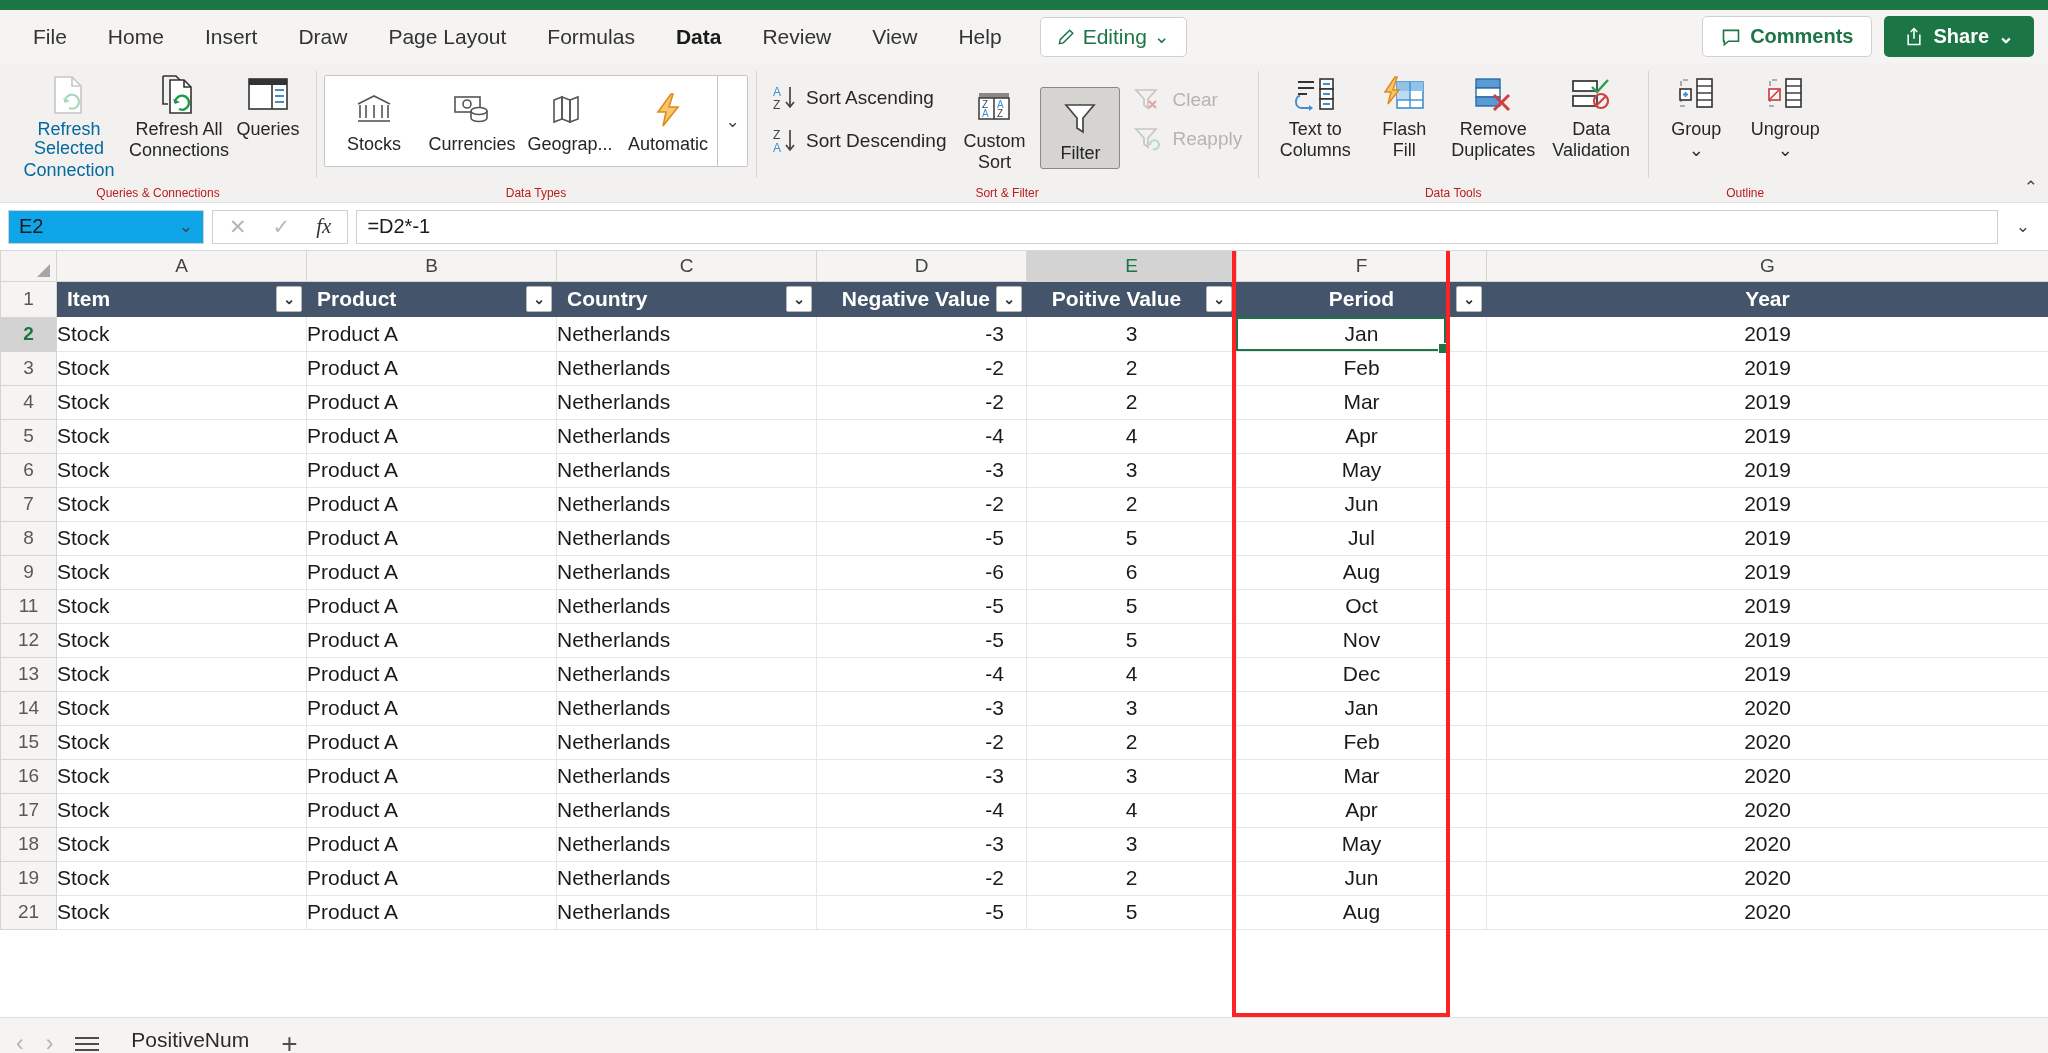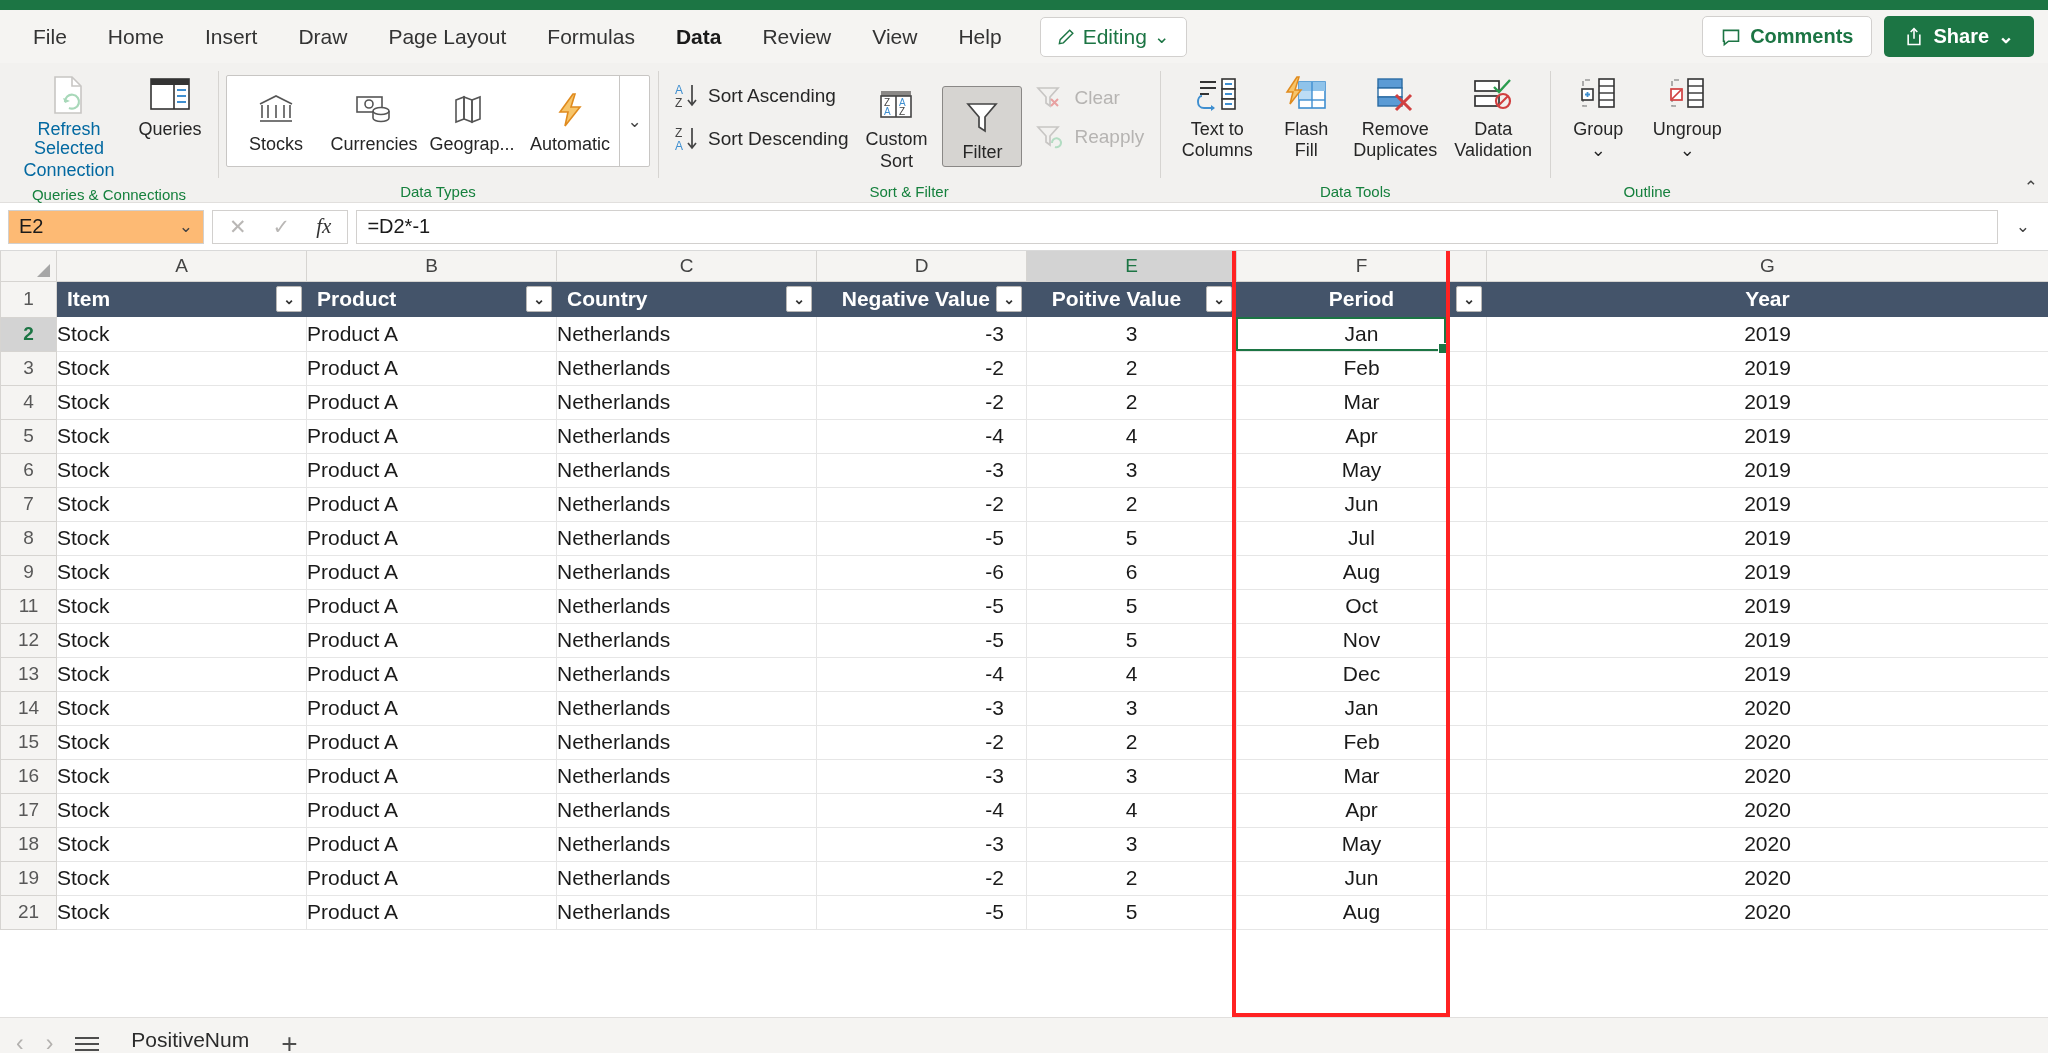--- a/index.html
+++ b/index.html
@@ -67,21 +67,21 @@
     align-items: center; justify-content: space-between;
     padding: 5px 8px 2px 8px;
     position: relative;
   }
   .rib-group + .rib-group::before {
     content: ""; position: absolute; left: 0; top: 8px; bottom: 24px;
     width: 1px; background: #d6d4d1;
   }
   .rib-row { display: flex; align-items: flex-start; flex: 1; }
   .rib-label {
-    font-size: 15px; color: #15803d; text-align: center;
+    font-size: 12px; color: #b91c1c; text-align: center;
     padding-top: 2px; width: 100%;
   }
   .rib-btn {
     display: flex; flex-direction: column; align-items: center;
     width: 98px; padding: 4px 2px; cursor: pointer;
     border-radius: 3px;
   }
   .rib-btn .ico { height: 46px; display: flex; align-items: center; justify-content: center; }
   .rib-btn .cap {
     font-size: 18px; color: #262626; text-align: center;
@@ -124,21 +124,21 @@
 
   
   .formula-bar {
     height: 48px; display: flex; align-items: center;
     background: #ffffff; padding: 0 8px; gap: 8px;
     border-bottom: 1px solid #d9d9d9;
   }
   .name-box {
     width: 196px; height: 34px; border: 1px solid #d2d0ce;
     display: flex; align-items: center; justify-content: space-between;
-    padding: 0 10px; font-size: 20px; color: #1a1a1a; background:#fdba74;
+    padding: 0 10px; font-size: 20px; color: #1a1a1a; background:#0ea5e9;
     cursor: pointer;
   }
   .fb-icons {
     display: flex; align-items: center; gap: 26px;
     border: 1px solid #d2d0ce; height: 34px; padding: 0 16px;
     background: #fff;
   }
   .fb-ic { font-size: 21px; color: #b9b7b5; cursor: pointer; }
   .fb-fx { font-size: 21px; color: #333; font-style: italic; font-family: "Liberation Serif", serif; }
   .formula-input {
@@ -287,20 +287,34 @@
         <span class="ico">
           <svg width="40" height="42" viewBox="0 0 40 42" fill="none">
             <path d="M6 3h17l9 9v27H6z" stroke="#c8c6c4" stroke-width="1.6" fill="#fff"></path>
             <path d="M23 3v9h9" stroke="#c8c6c4" stroke-width="1.6"></path>
             <path d="M16 28a7 7 0 1 1 4 6" stroke="#a8d8b9" stroke-width="2.2" fill="none"></path>
             <path d="M14 24l2 5 5-2" fill="#a8d8b9"></path>
           </svg>
         </span>
         <span class="cap">Refresh Selected</span>
         <span class="cap">Connection</span>
+      </div>
+      <div class="rib-btn">
+        <span class="ico">
+          <svg width="40" height="42" viewBox="0 0 40 42" fill="none">
+            <path d="M4 2h13l7 7v5" stroke="#333" stroke-width="1.6"></path>
+            <path d="M4 2v28h5" stroke="#333" stroke-width="1.6"></path>
+            <path d="M11 6h14l7 7v26H11z" stroke="#333" stroke-width="1.6" fill="#fff"></path>
+            <path d="M25 6v7h7" stroke="#333" stroke-width="1.6"></path>
+            <path d="M16 29a7 7 0 1 1 4 6" stroke="#1c9a4b" stroke-width="2.4" fill="none"></path>
+            <path d="M14 25l2 5 5-2z" fill="#1c9a4b"></path>
+          </svg>
+        </span>
+        <span class="cap">Refresh All</span>
+        <span class="cap">Connections</span>
       </div>
       <div class="rib-btn narrow">
         <span class="ico">
           <svg width="44" height="40" viewBox="0 0 44 40" fill="none">
             <rect x="3" y="4" width="38" height="30" stroke="#333" stroke-width="1.6" fill="#fff"></rect>
             <rect x="3" y="4" width="38" height="6" fill="#333"></rect>
             <line x1="26" y1="10" x2="26" y2="34" stroke="#333" stroke-width="1.6"></line>
             <line x1="29" y1="15" x2="38" y2="15" stroke="#3f8fd0" stroke-width="2"></line>
             <line x1="29" y1="21" x2="38" y2="21" stroke="#3f8fd0" stroke-width="2"></line>
             <line x1="29" y1="27" x2="38" y2="27" stroke="#3f8fd0" stroke-width="2"></line>

